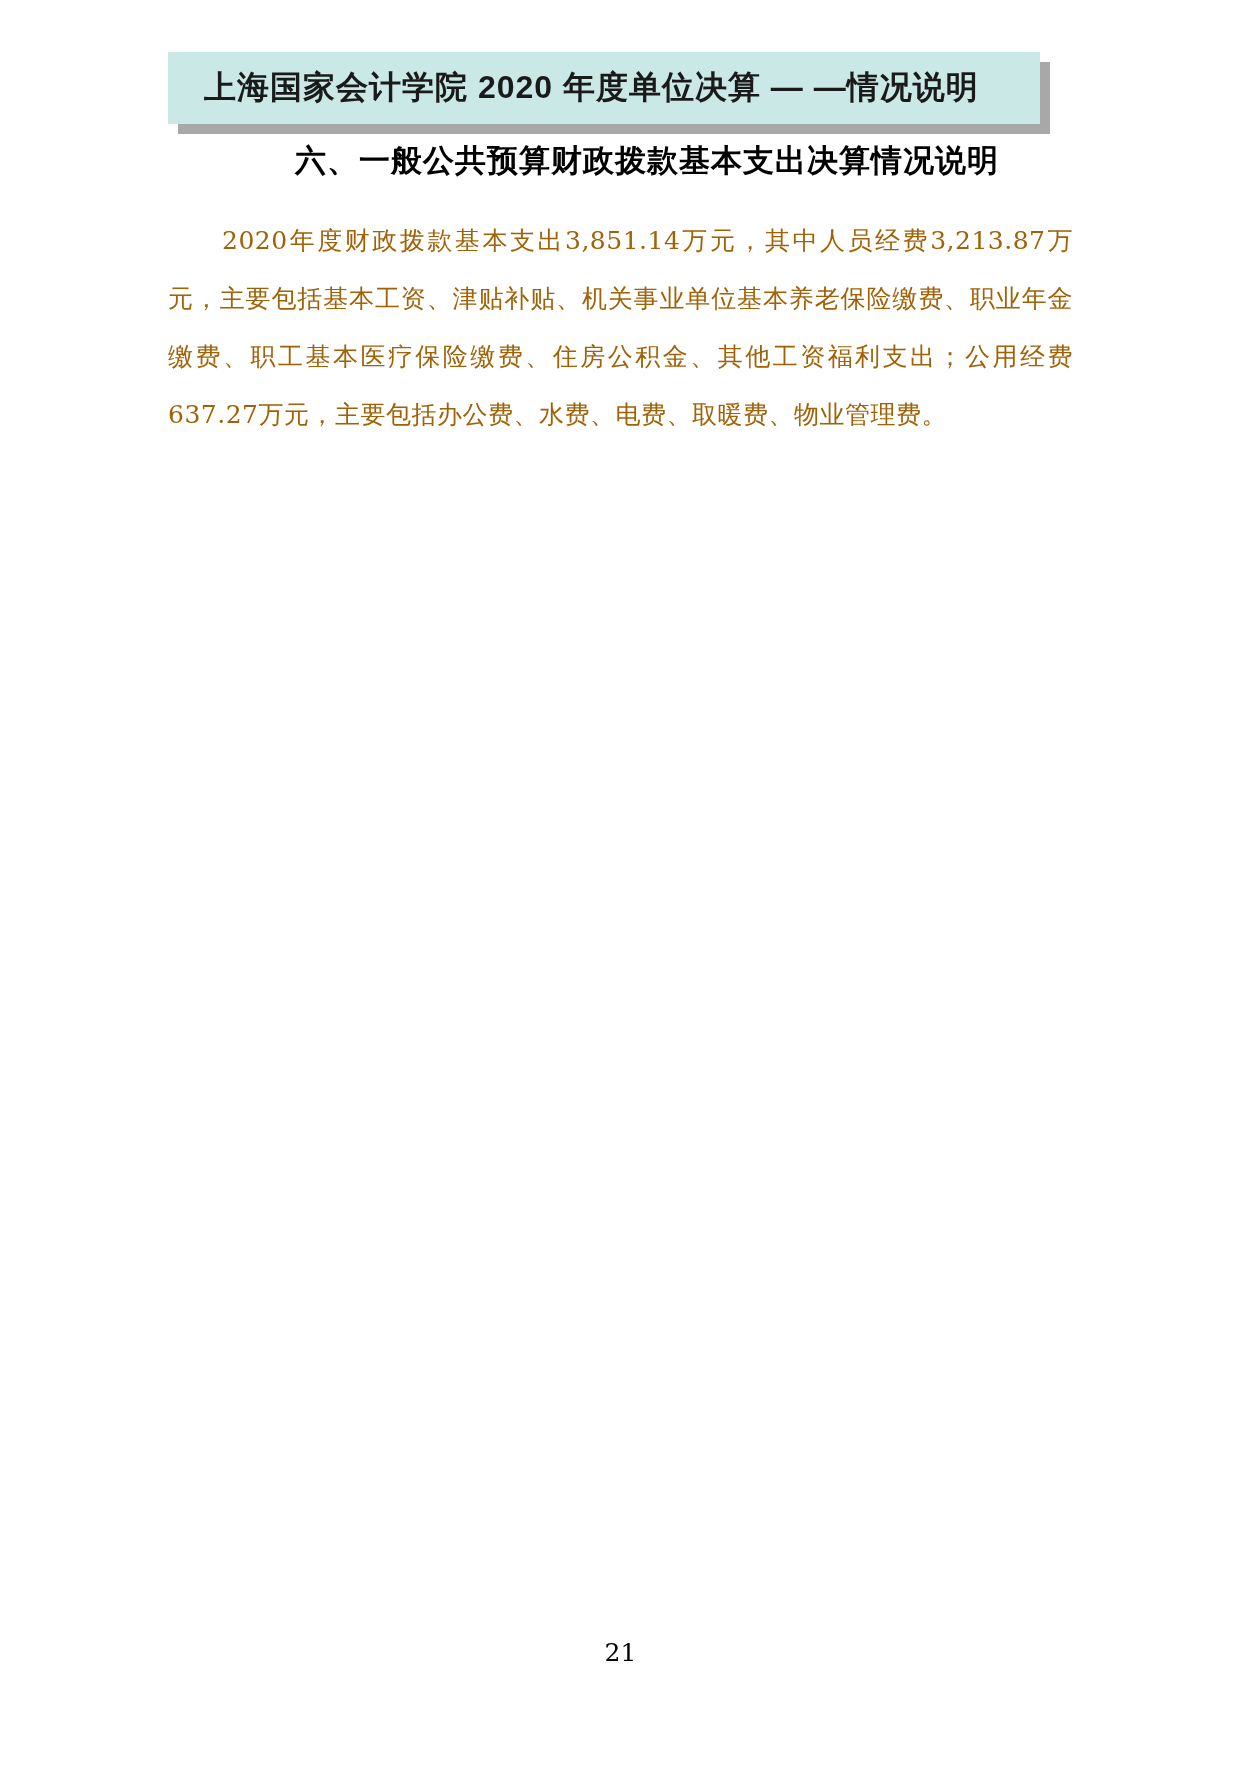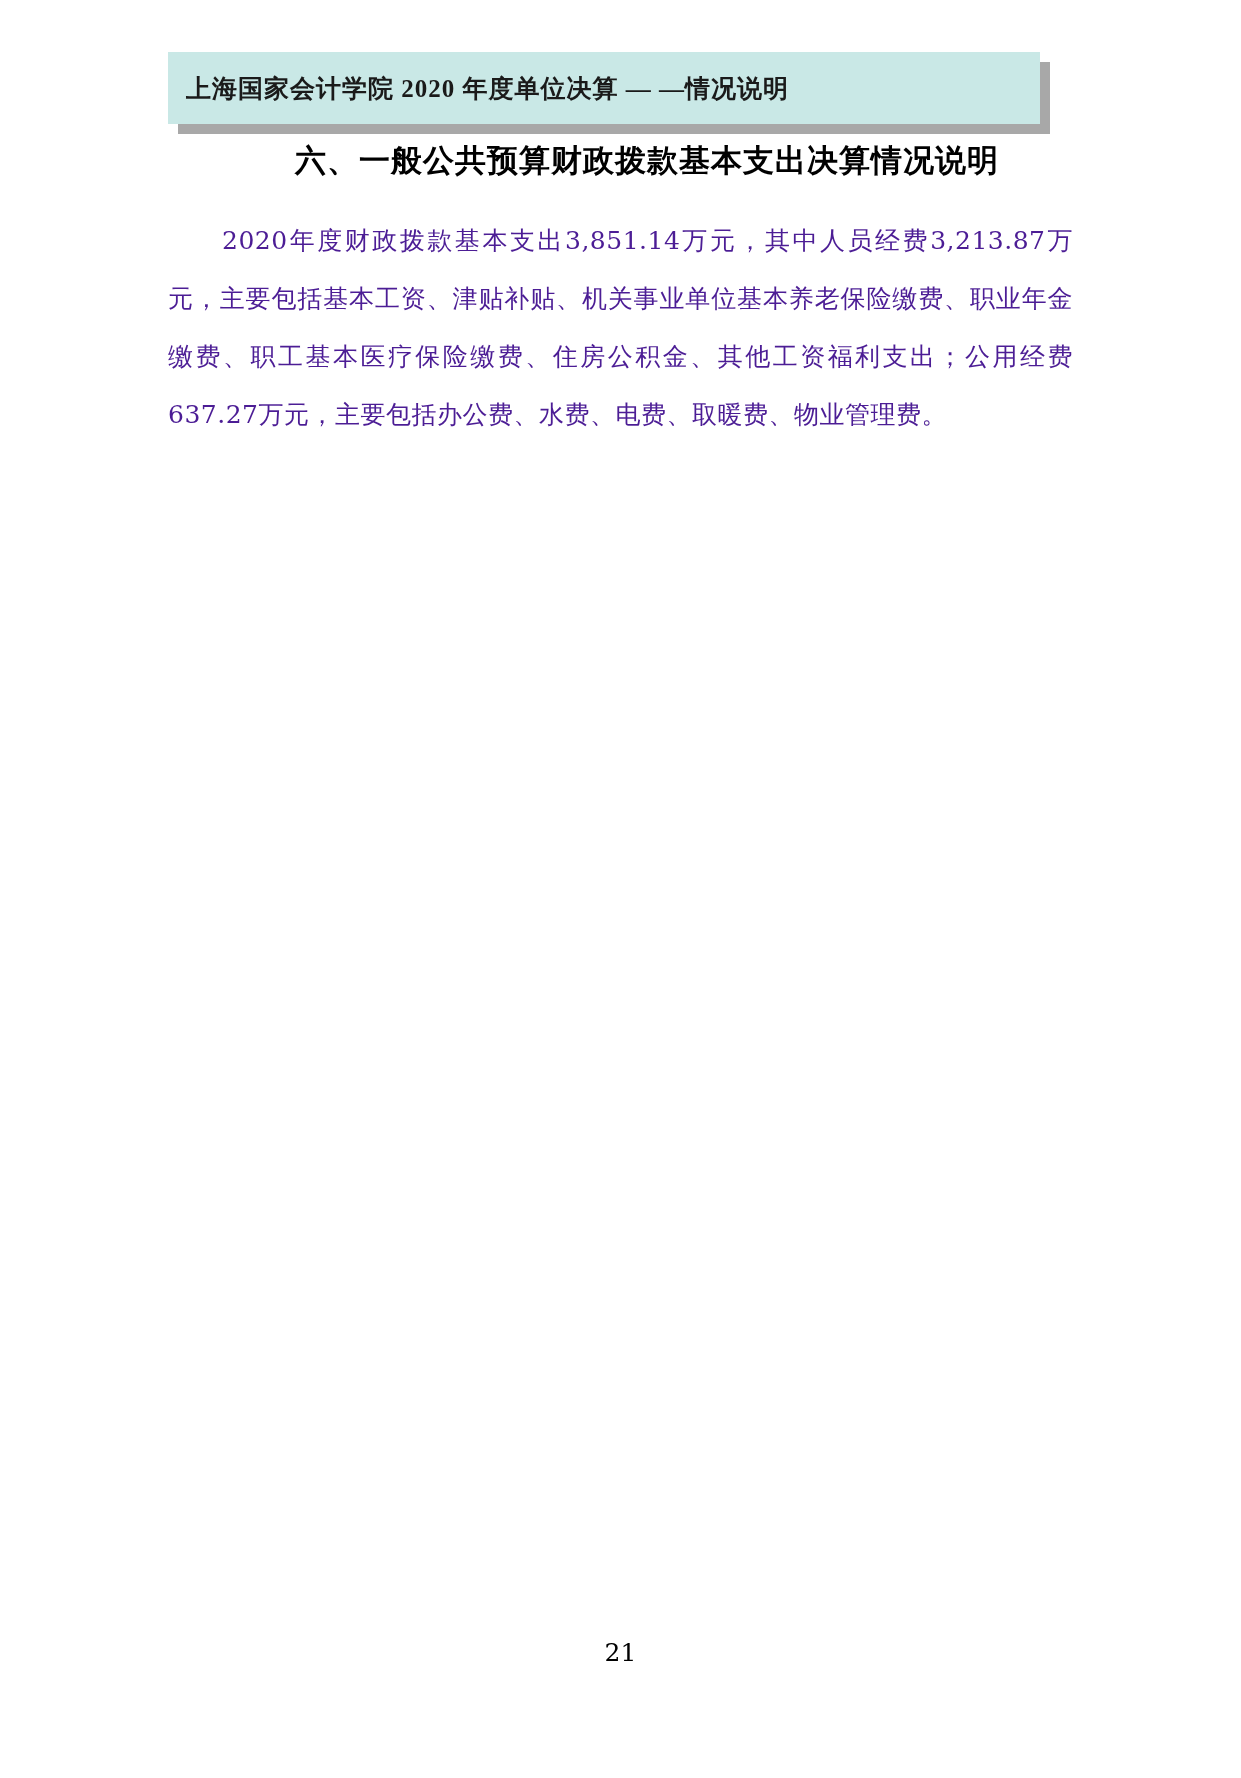--- a/index.html
+++ b/index.html
@@ -45,24 +45,24 @@
     position: absolute;
     left: 0;
     top: 0;
     width: 872px;
     height: 72px;
     background: #c9e8e6;
     display: flex;
     align-items: center;
   }
   .header-title {
-    margin-left: 18px;
-    font-family: Liberation Serif, serif;
+    margin-left: 36px;
+    font-family: Liberation Sans, sans-serif;
     font-weight: bold;
-    font-size: 25px;
+    font-size: 32px;
     letter-spacing: 1px;
     color: #1a1a1a;
     white-space: nowrap;
   }
 
   
   .section-heading {
     position: absolute;
     left: 0;
     top: 140px;
@@ -83,21 +83,21 @@
     top: 212px;
     width: 905px;
   }
   .para {
     font-family: "DejaVu Serif", serif;
     font-size: 25px;
     line-height: 58px;
     text-align: justify;
     text-indent: 54px;
     letter-spacing: 0.5px;
-    color: #4c1d95;
+    color: #a16207;
     margin: 0;
   }
 
   
   .page-number {
     position: absolute;
     left: 0;
     top: 1638px;
     width: 1241px;
     text-align: center;

